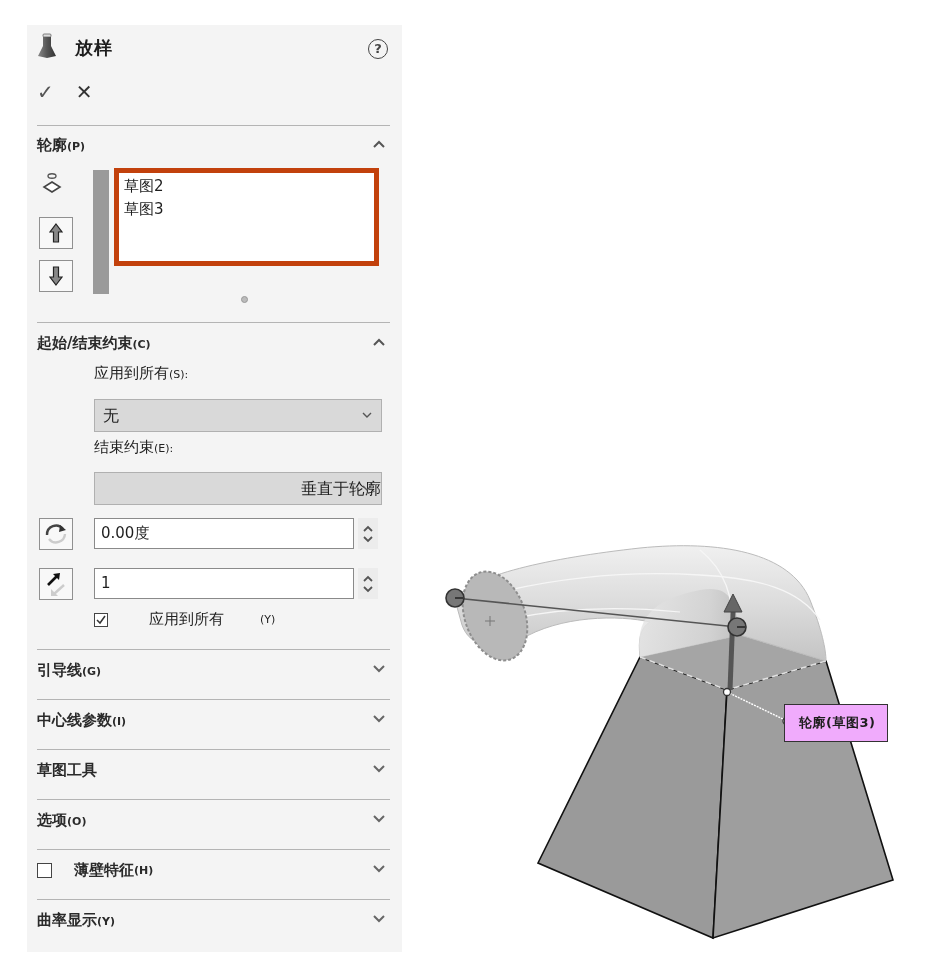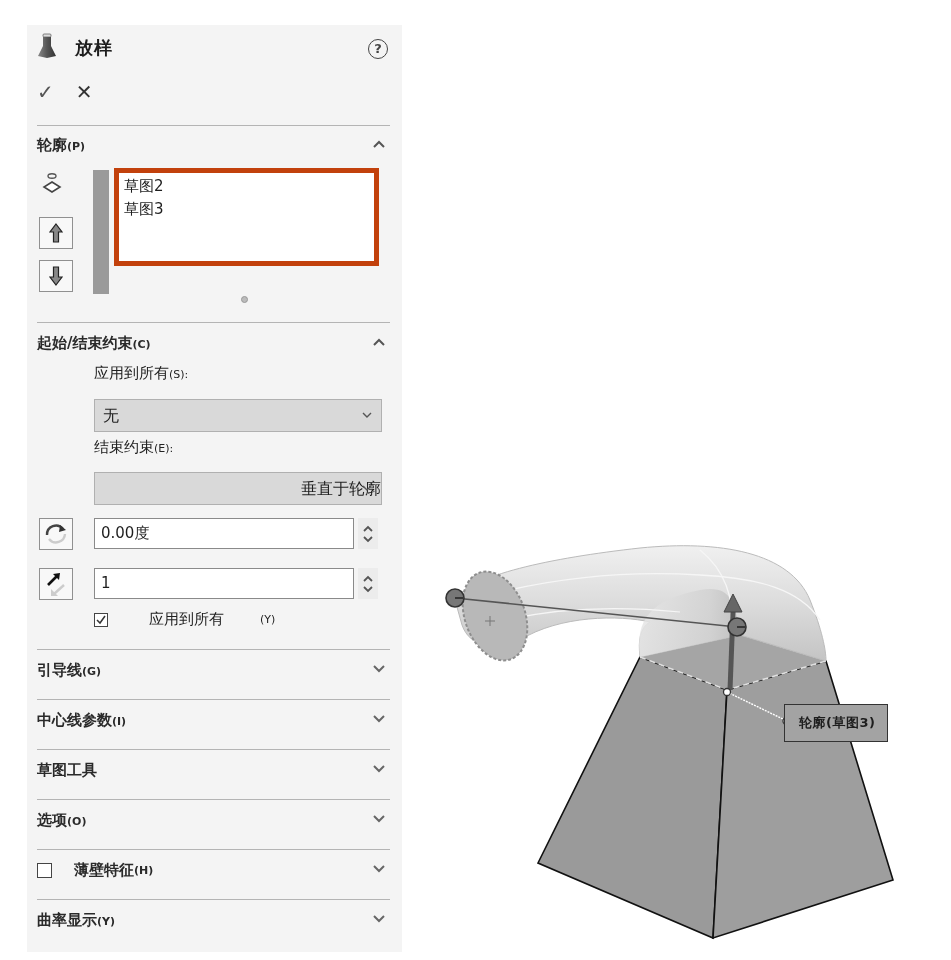--- a/index.html
+++ b/index.html
@@ -32,21 +32,21 @@
   .label small { font-size:11px; }
   .select { position:absolute; left:67px; width:288px; height:33px; background:#d9d9d9; border:1px solid #b0b0b0; box-sizing:border-box;
             font-size:16px; line-height:31px; padding-left:8px; }
   .select .dd { position:absolute; right:8px; top:0; font-size:12px; color:#555; }
   .input { position:absolute; left:67px; width:260px; height:31px; background:#fff; border:1px solid #8a8a8a; box-sizing:border-box;
            font-size:15px; line-height:29px; padding-left:6px; }
   .spin { position:absolute; left:331px; width:20px; height:31px; background:#ececec; display:flex; flex-direction:column; align-items:center; justify-content:center; }
   .check { position:absolute; left:67px; font-size:15px; display:flex; align-items:center;gap:36px; }
   .cbox { width:14px; height:14px; border:1.3px solid #444; box-sizing:border-box; background:#fff; position:relative; margin-right:5px; }
   .viewport { position:absolute; left:410px; top:0; width:541px; height:960px; }
-  .callout { position:absolute; left:784px; top:704px; width:104px; height:38px; background:#a3a3a3; border:1.5px solid #333; box-sizing:border-box;
+  .callout { position:absolute; left:784px; top:704px; width:104px; height:38px; background:#f0abfc; border:1.5px solid #333; box-sizing:border-box;
              font-size:13px; line-height:35px; padding-left:14px; font-weight:bold; letter-spacing:0.5px; }
 </style>
 </head>
 <body>
 
 <div class="panel">
 
   <div class="hdr">
     <span>
       <svg width="20" height="26" viewBox="0 0 20 26">

